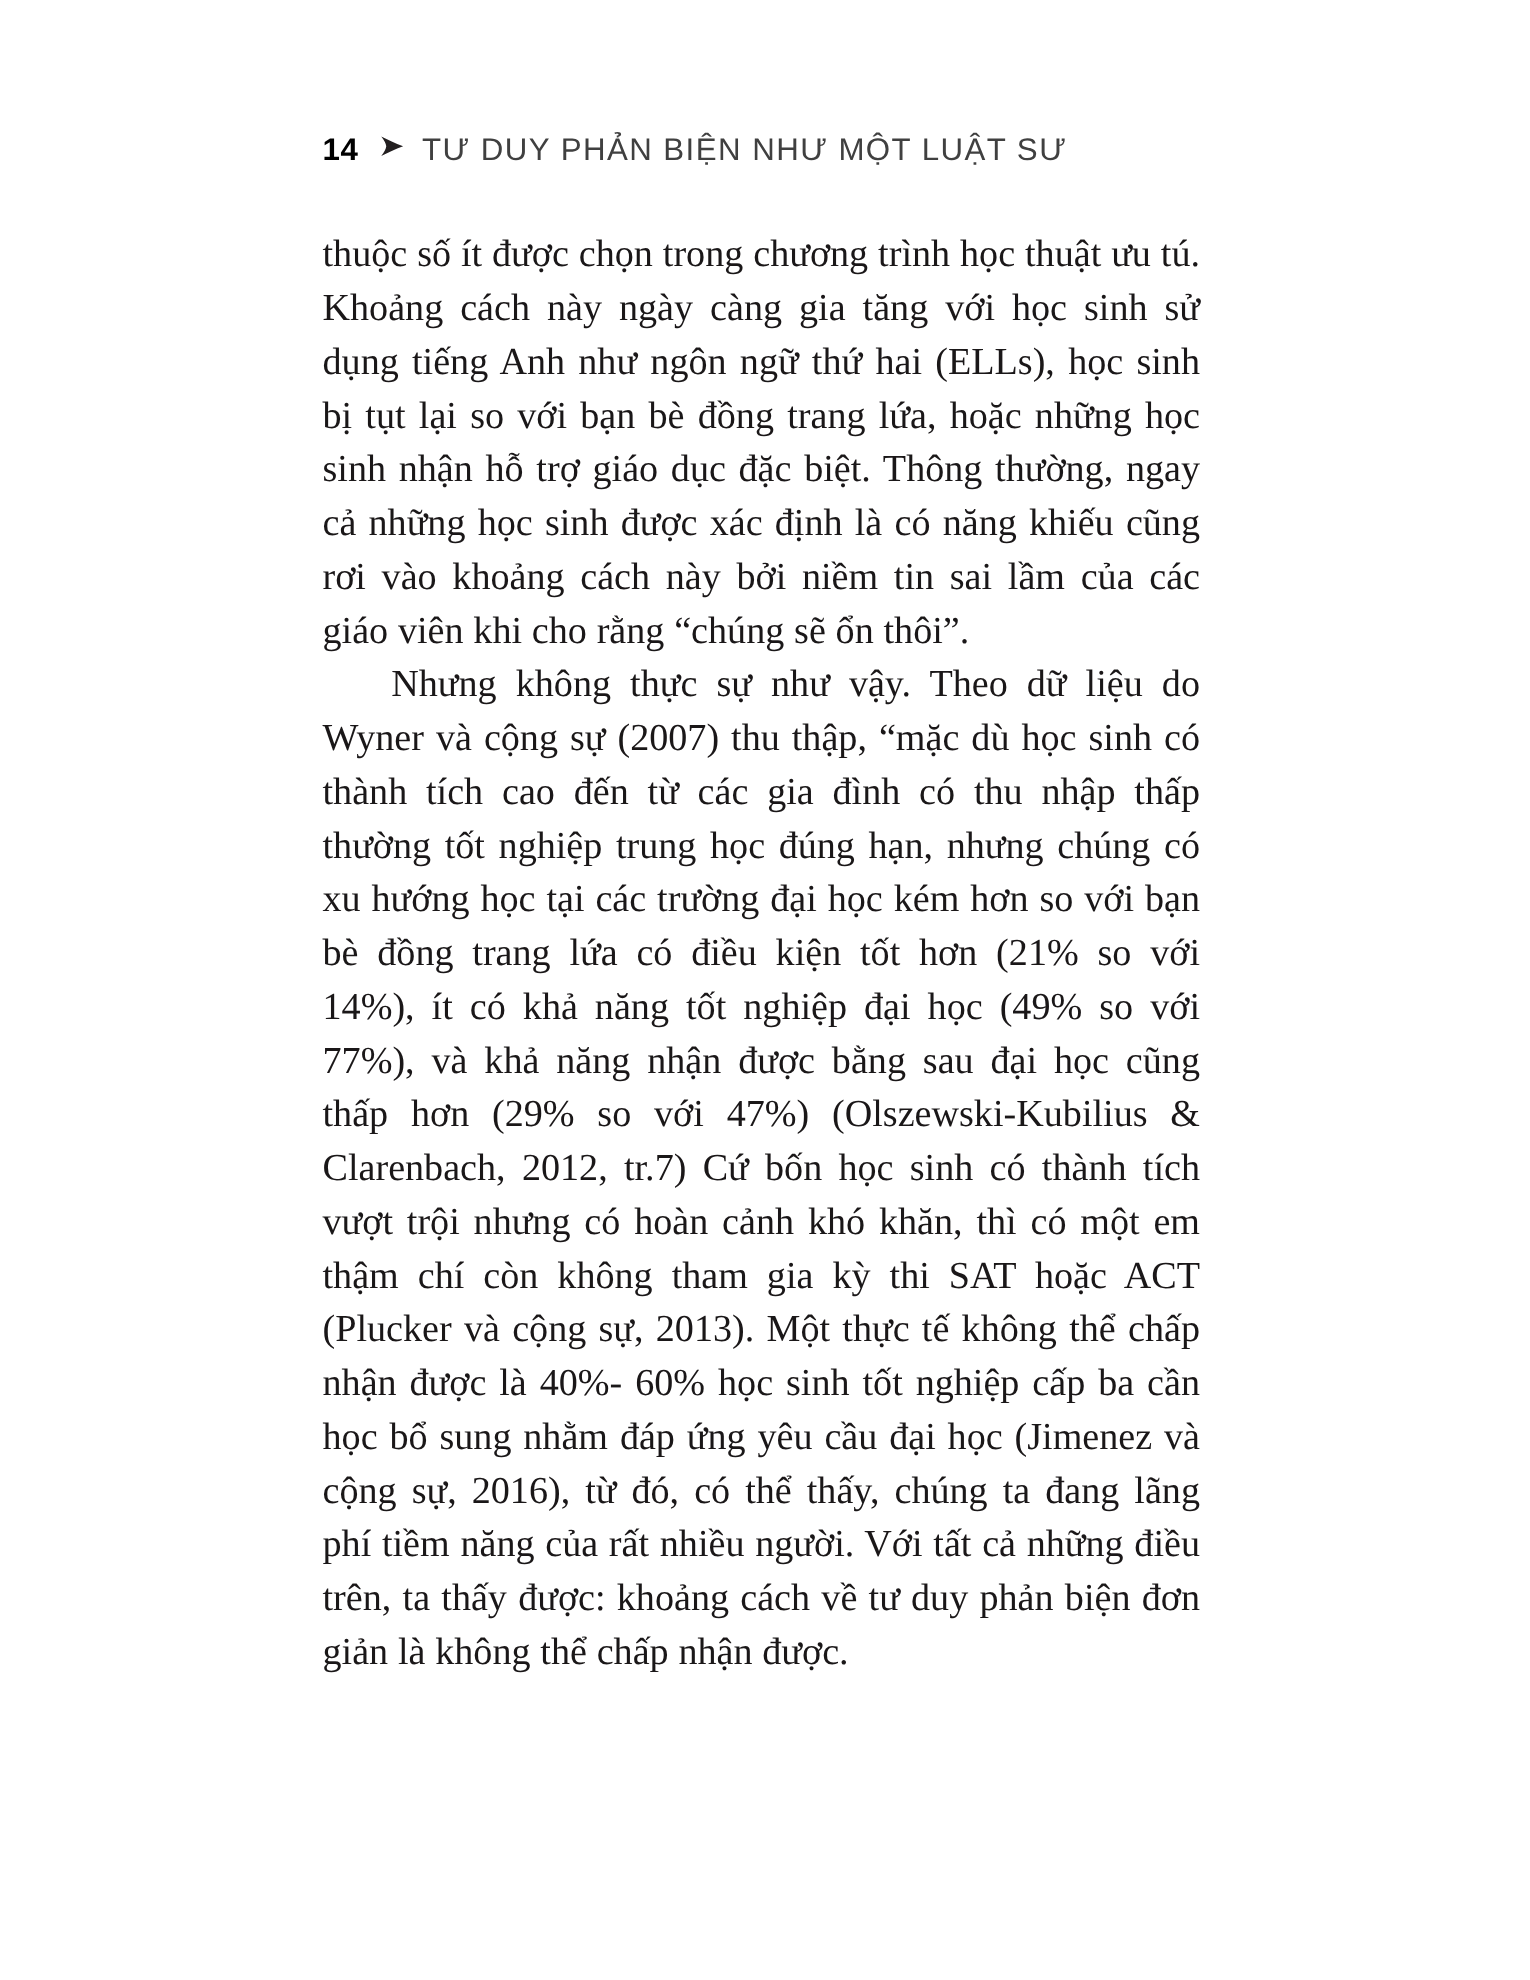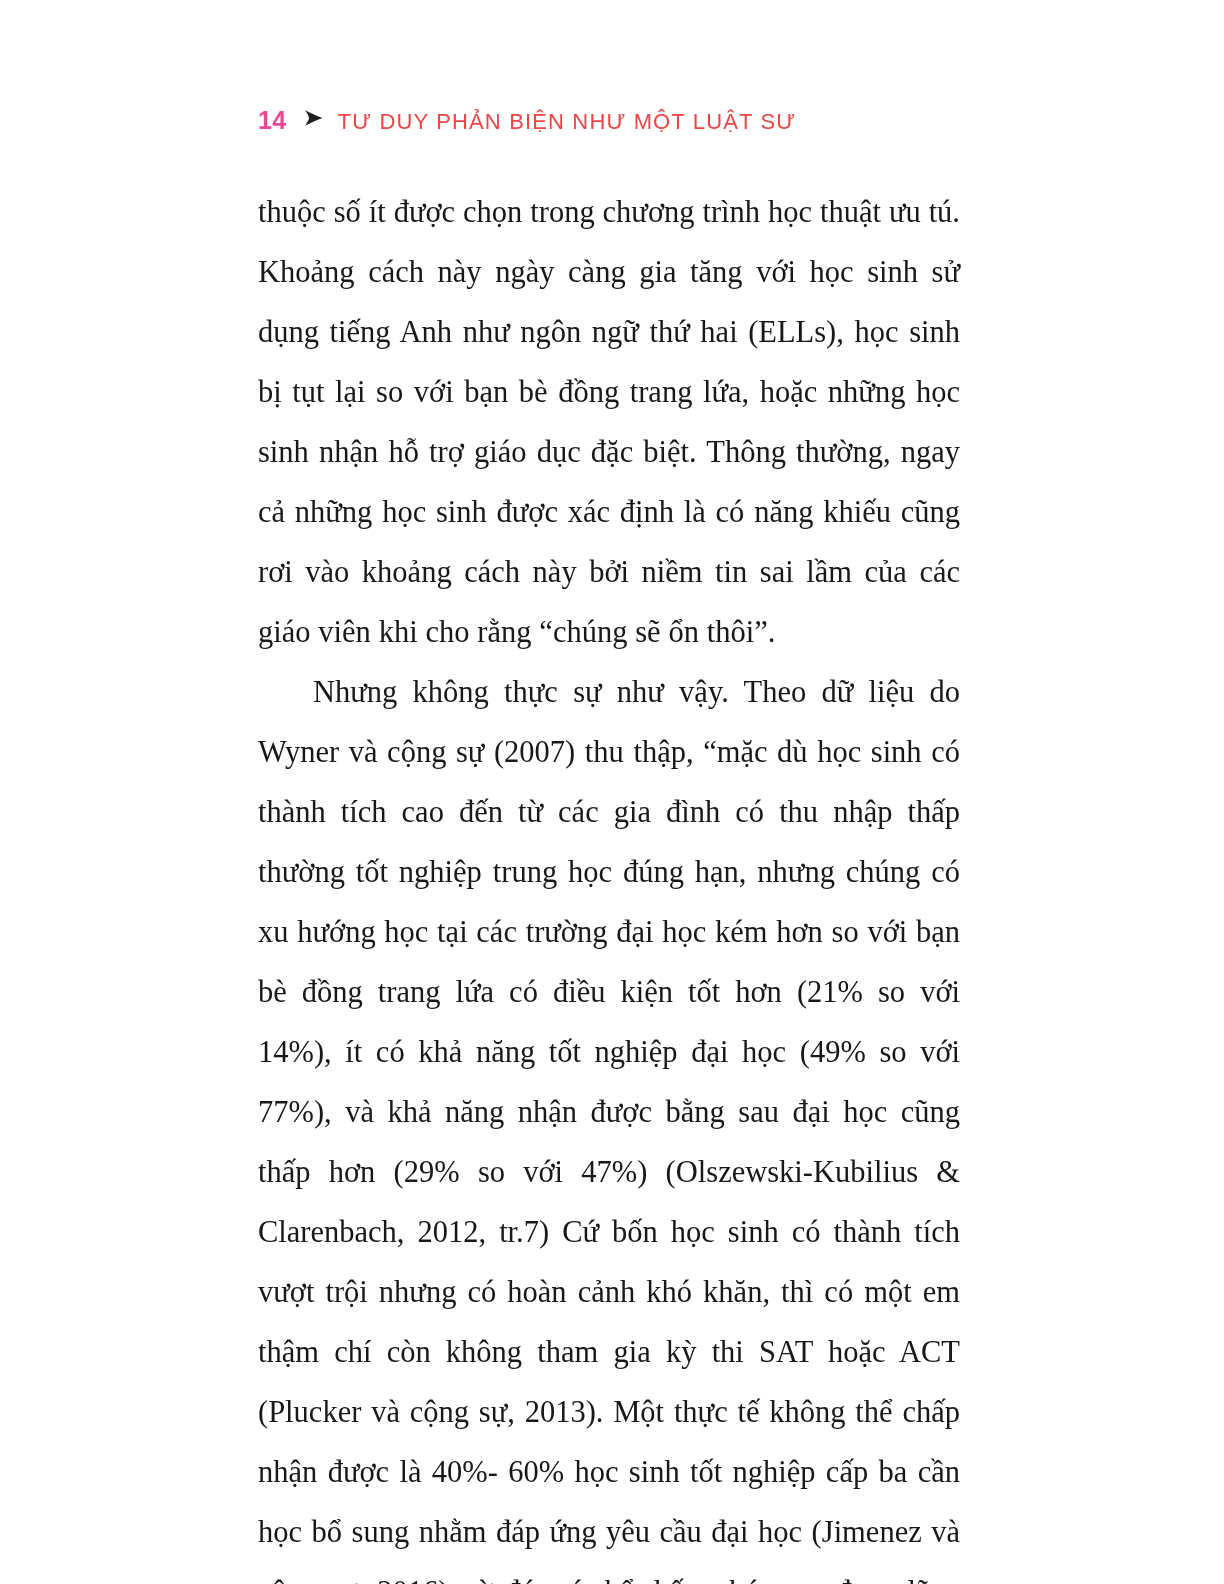--- a/index.html
+++ b/index.html
@@ -29,54 +29,54 @@
     top: 108px;
     display: flex;
     align-items: baseline;
     white-space: nowrap;
   }
   .rh-folio {
     font-family: "Liberation Sans", "DejaVu Sans", sans-serif;
     font-weight: 700;
     font-size: 25px;
     letter-spacing: 0.4px;
-    color: #ec4899;
+    color: #000000;
     line-height: 1;
   }
   .rh-arrow {
     display: inline-block;
     margin: 0 13px 0 16px;
     position: relative;
     top: -1px;
     color: #231f20;
     font-size: 23px;
     line-height: 1;
     font-family: "DejaVu Sans", sans-serif;
   }
   .rh-arrow svg { display: block; }
   .rh-title {
     font-family: "Liberation Sans", "DejaVu Sans", sans-serif;
     font-weight: 400;
-    font-size: 22px;
+    font-size: 25px;
     letter-spacing: 1.15px;
-    color: #ef4444;
+    color: #404040;
     line-height: 1;
   }
 
   
   .text-column {
     position: absolute;
     left: 258px;
     top: 182px;
     width: 702px;
   }
   .body-par {
     margin: 0;
     font-size: 30.5px;
-    line-height: 60px;
+    line-height: 43px;
     color: #1a1718;
     text-align: justify;
     text-justify: inter-word;
     word-spacing: 0.2px;
     hyphens: none;
   }
   .body-par + .body-par {
     margin-top: 0;
     font-family: Liberation Serif, serif;
   }

